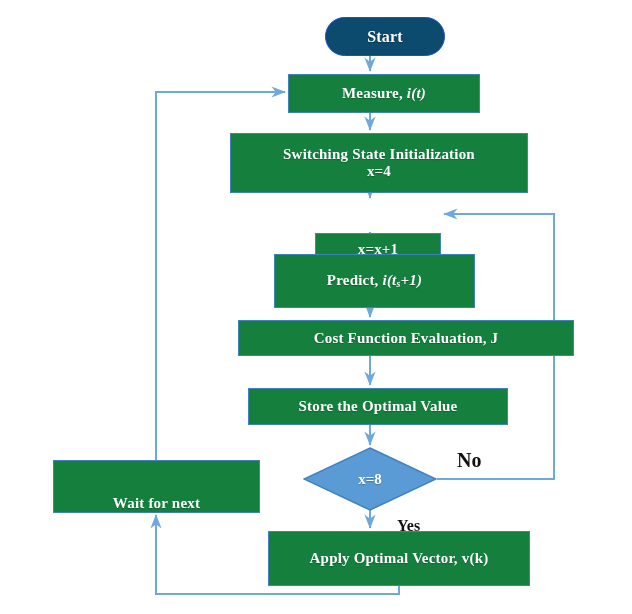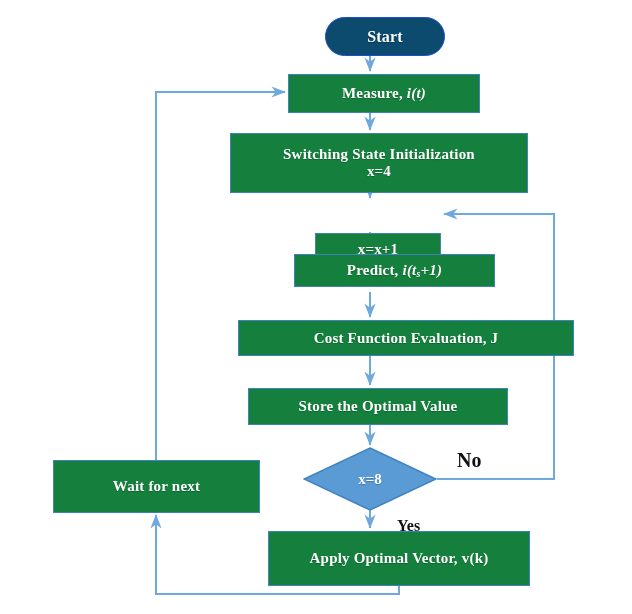--- a/index.html
+++ b/index.html
@@ -103,21 +103,21 @@
 
 <div class="node proc" style="left:230px;top:133px;width:298px;height:60px;font-size:15px;flex-direction:column;">
   <span class="ttl2">Switching State Initialization</span>
   <span class="ttl2">x=4</span>
 </div>
 
 <div class="node proc" style="left:315px;top:201px;width:126px;height:32px;font-size:15px;margin-top:32px;">
   <span>x=x+1</span>
 </div>
 
-<div class="node proc" style="left:274px;top:254px;width:201px;height:33px;font-size:15px;margin-left:20px;">
+<div class="node proc" style="left:274px;top:254px;width:201px;height:54px;font-size:15px;">
   <span>
     <span>Predict,</span>
     <em class="ital"><span>i(t</span><sub>s</sub><span>+1)</span></em>
   </span>
 </div>
 
 <div class="node proc" style="left:238px;top:320px;width:336px;height:36px;font-size:15px;">
   <span>Cost Function Evaluation, J</span>
 </div>
 
@@ -133,19 +133,19 @@
 </div>
 
 <div class="edge-label" style="left:457px;top:449px;font-size:20px;">
   <span>No</span>
 </div>
 
 <div class="edge-label" style="left:397px;top:505px;font-size:16px;margin-top:12px;">
   <span>Yes</span>
 </div>
 
-<div class="node proc" style="left:53px;top:460px;width:207px;height:53px;font-size:15px;flex-direction:column;">
+<div class="node proc" style="left:53px;top:460px;width:207px;height:53px;font-size:15px;flex-direction:column;justify-content:flex-end;">
   <span class="ttl2">Wait for next</span>
 </div>
 
 <div class="node proc" style="left:268px;top:531px;width:262px;height:55px;font-size:15px;">
   <span>Apply Optimal Vector, v(k)</span>
 </div>
 
 </body></html>

